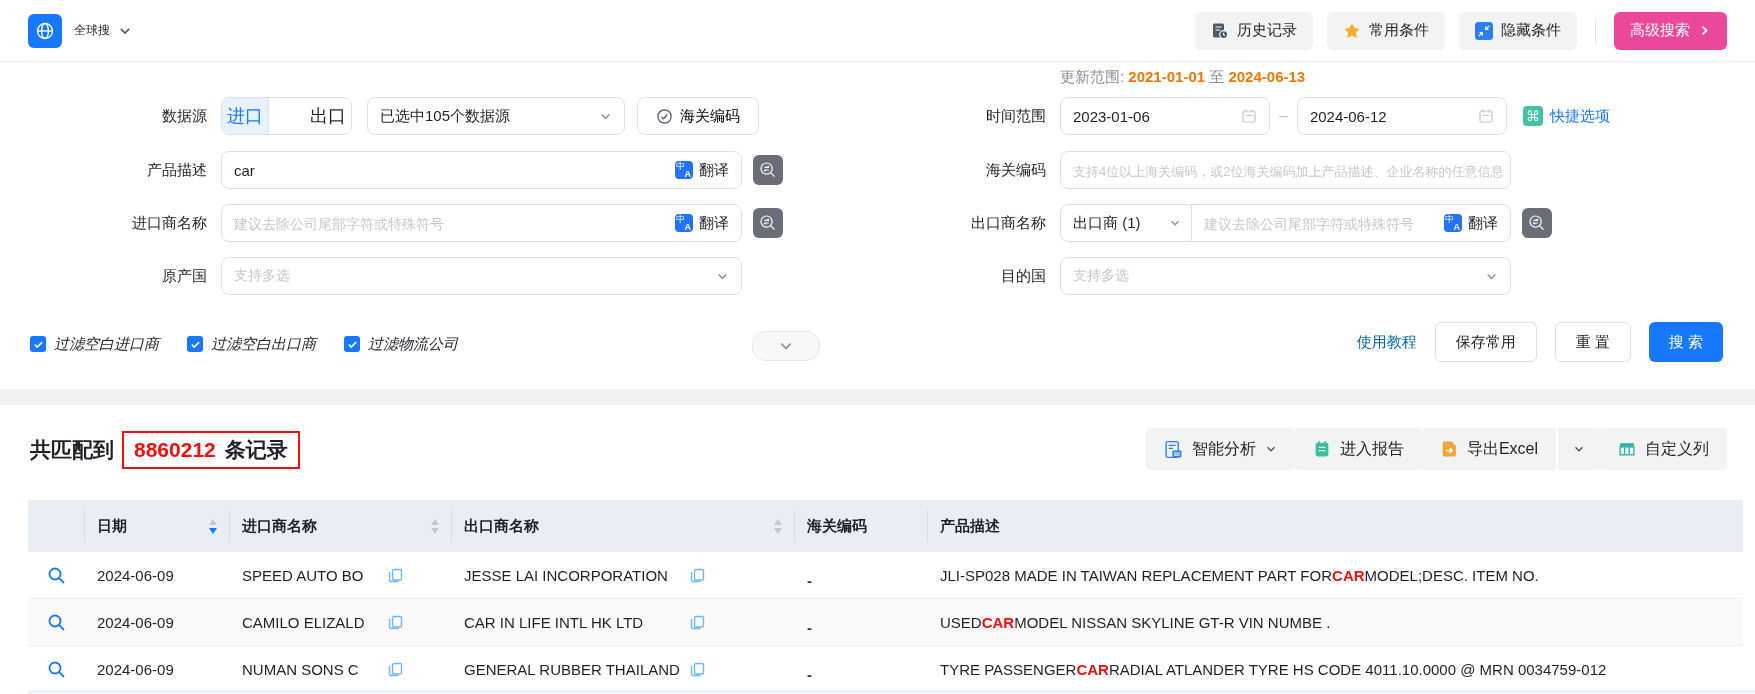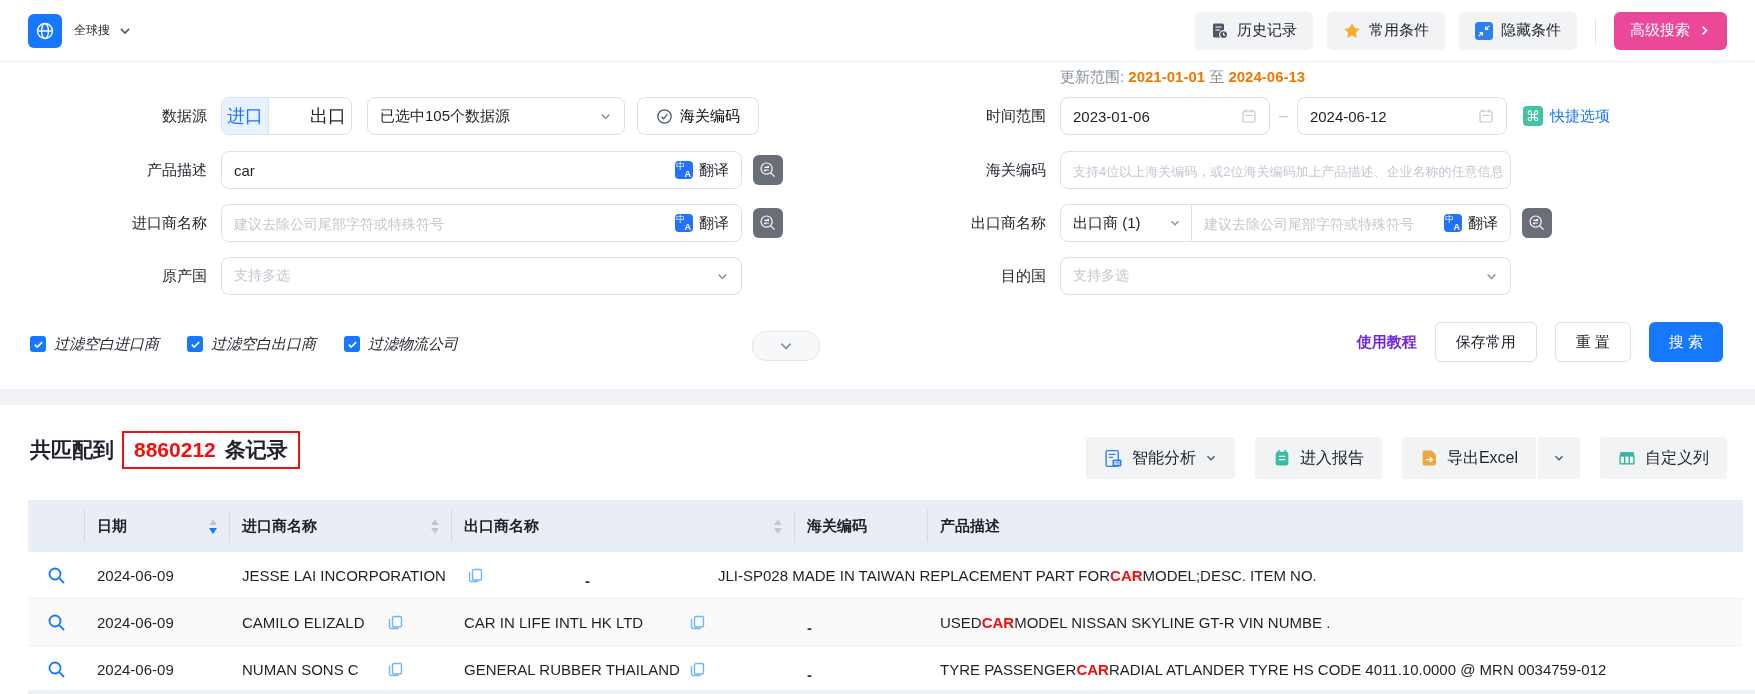--- a/index.html
+++ b/index.html
@@ -49,32 +49,32 @@
   .combo-divider{width:1px;height:38px;background:#dde0e6;flex:none;}
   .type-select{width:130px;flex:none;display:flex;align-items:center;justify-content:space-between;padding:0 10px 0 12px;font-size:15px;cursor:pointer;box-sizing:border-box;}
 
   
   .cbrow{position:absolute;left:30px;top:330px;display:flex;align-items:center;gap:28px;height:28px;font-style:italic;}
   .cbitem{display:flex;align-items:center;gap:8px;font-size:15px;cursor:pointer;}
   .cb{width:16px;height:16px;background:#1677ff;border-radius:3px;display:flex;align-items:center;justify-content:center;flex:none;}
   .pill{position:absolute;left:752px;top:331px;width:66px;height:28px;border:1px solid #e5e6eb;background:#f7f8fa;
         border-radius:14px;display:flex;align-items:center;justify-content:center;cursor:pointer;}
   .formbtns{position:absolute;right:32px;top:322px;display:flex;align-items:center;gap:18px;height:40px;}
-  .link{color:#6d28d9;font-size:15px;cursor:pointer;font-weight:bold;}
+  .link{color:#0369a1;font-size:15px;cursor:pointer;}
   .btn-outline{height:40px;border:1px solid #dcdfe6;background:#fff;border-radius:6px;padding:0 20px;font-size:15px;color:#1d2129;cursor:pointer;font-family:inherit;}
   .btn-primary{height:40px;border:none;background:#1677ff;color:#fff;border-radius:6px;padding:0 20px;font-size:15px;cursor:pointer;font-family:inherit;}
 
   .sep-band{position:absolute;left:0;right:0;top:389px;height:16px;background:#f0f2f6;}
 
   
   .result-head{position:absolute;left:30px;top:427px;height:46px;display:flex;align-items:center;
                font-size:21px;font-weight:bold;}
   .red-box{border:2px solid #f40f0f;padding:3px 10px;margin-left:8px;display:flex;gap:9px;align-items:center;}
   .count{color:#f40f0f;}
-  .actions{position:absolute;right:28px;top:436px;display:flex;align-items:center;gap:20px;height:44px;justify-content:flex-end;}
+  .actions{position:absolute;right:28px;top:427px;display:flex;align-items:center;gap:0;height:44px;justify-content:flex-end;}
   .act-btn{height:42px;background:#f2f3f5;border:none;border-radius:4px;padding:0 18px;
            display:flex;align-items:center;gap:9px;font-size:16px;color:#1d2129;cursor:pointer;font-family:inherit;}
   .exp-group{display:flex;gap:2px;}
   .exp-main{border-radius:4px 0 0 4px;}
   .exp-caret{width:42px;padding:0;justify-content:center;border-radius:0 4px 4px 0;}
 
   
   .tbl{position:absolute;left:28px;right:12px;top:500px;}
   .thead{display:flex;height:52px;background:#e9edf6;align-items:center;font-size:15px;font-weight:bold;}
   .hcell{display:flex;align-items:center;height:32px;padding:0 12px;box-sizing:border-box;border-right:1px solid #d4dae6;}
@@ -430,20 +430,29 @@
     </div>
 
     <div class="trow">
       <div class="tcell c-icon">
         <svg width="19" height="19" viewBox="0 0 19 19" fill="none" stroke="#1677ff" stroke-width="1.8">
             <circle cx="8" cy="8" r="5.5"></circle>
             <path d="M12.2 12.2L17 17"></path>
           </svg>
       </div>
       <div class="tcell c-date">2024-06-09</div>
+      <div class="tcell c-imp">
+        <span class="name-txt imp-w">SPEED AUTO BO</span>
+        <span class="copy">
+          <svg width="15" height="15" viewBox="0 0 15 15" fill="none" stroke="#6db7f7" stroke-width="1.4">
+              <rect x="4.5" y="1.5" width="9" height="10.5" rx="1.5"></rect>
+              <path d="M10.5 13.5H3a1.5 1.5 0 0 1-1.5-1.5V4"></path>
+            </svg>
+        </span>
+      </div>
       <div class="tcell c-exp">
         <span class="name-txt exp-w">JESSE LAI INCORPORATION</span>
         <span class="copy">
           <svg width="15" height="15" viewBox="0 0 15 15" fill="none" stroke="#6db7f7" stroke-width="1.4">
               <rect x="4.5" y="1.5" width="9" height="10.5" rx="1.5"></rect>
               <path d="M10.5 13.5H3a1.5 1.5 0 0 1-1.5-1.5V4"></path>
             </svg>
         </span>
       </div>
       <div class="tcell c-hs">

